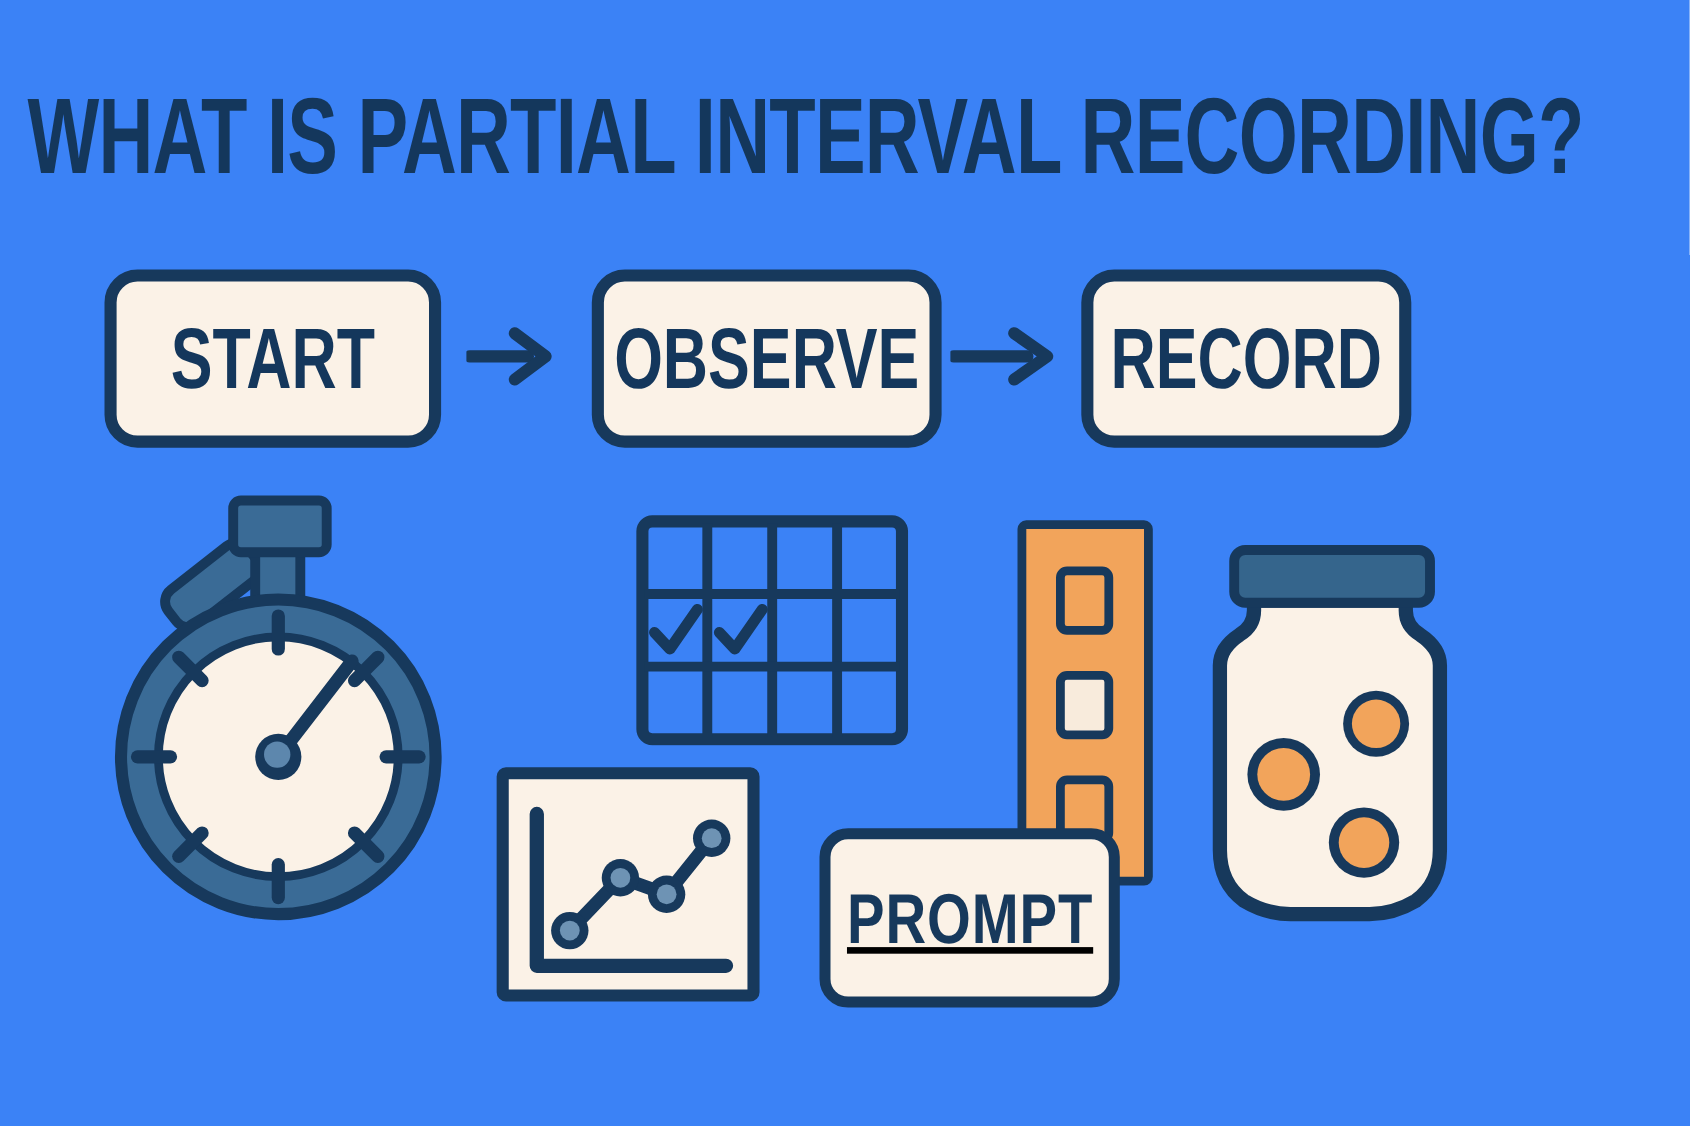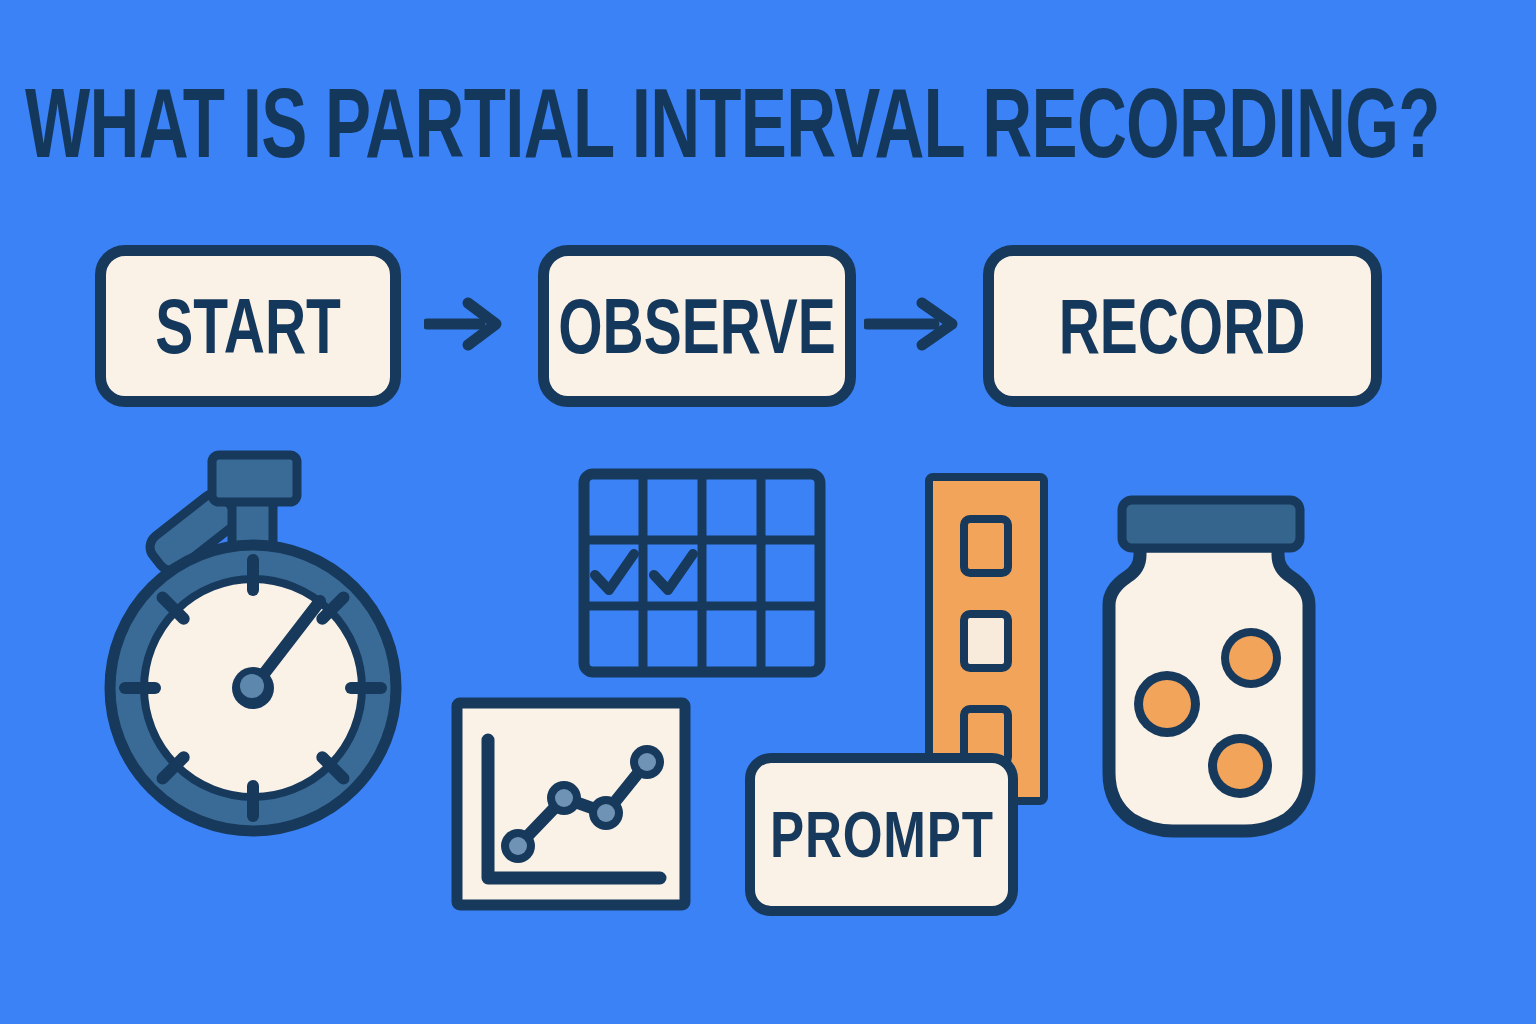--- a/index.html
+++ b/index.html
@@ -19,39 +19,39 @@
     border:11px solid #17395C;border-radius:30px;
     box-sizing:border-box;background:#FBF2E7;
     display:flex;align-items:center;justify-content:center;
   }
   .flow-box .lbl{
     font-size:78px;font-weight:bold;color:#14375C;line-height:1;
     transform:scaleX(0.73);transform-origin:50% 50%;white-space:nowrap;
   }
   .box-start{left:95px;width:306px;}
   .box-observe{left:522px;width:318px;margin-left:16px;}
-  .box-record{left:983px;width:399px;}
+  .box-record{left:983px;width:300px;}
   .arrow{position:absolute;top:294px;}
   .icon-svg{position:absolute;}
   .strip{
     position:absolute;left:925px;top:473px;width:123px;height:332px;
     background:#F2A45B;border:8px solid #17395C;border-radius:8px;
     box-sizing:border-box;z-index:1;
   }
   .strip .cell{
     position:absolute;left:27px;width:52px;height:62px;
     border:8px solid #17395C;border-radius:10px;box-sizing:border-box;
   }
   .cell-orange{background:#F2A45B;}
   .cell-cream{background:#F8EBDC;}
   .prompt-box{
     position:absolute;left:745px;top:753px;width:273px;height:163px;
     background:#FBF2E7;border:10px solid #17395C;border-radius:26px;
     box-sizing:border-box;z-index:3;
-    display:flex;align-items:center;justify-content:center;
+    display:flex;align-items:center;justify-content:center;text-decoration:underline;
   }
   .prompt-box .lbl{
     font-size:64px;font-weight:bold;color:#17395C;line-height:1;
     transform:scaleX(0.8);transform-origin:50% 50%;white-space:nowrap;
     letter-spacing:1px;
   }
 </style>
 </head>
 <body>
 

